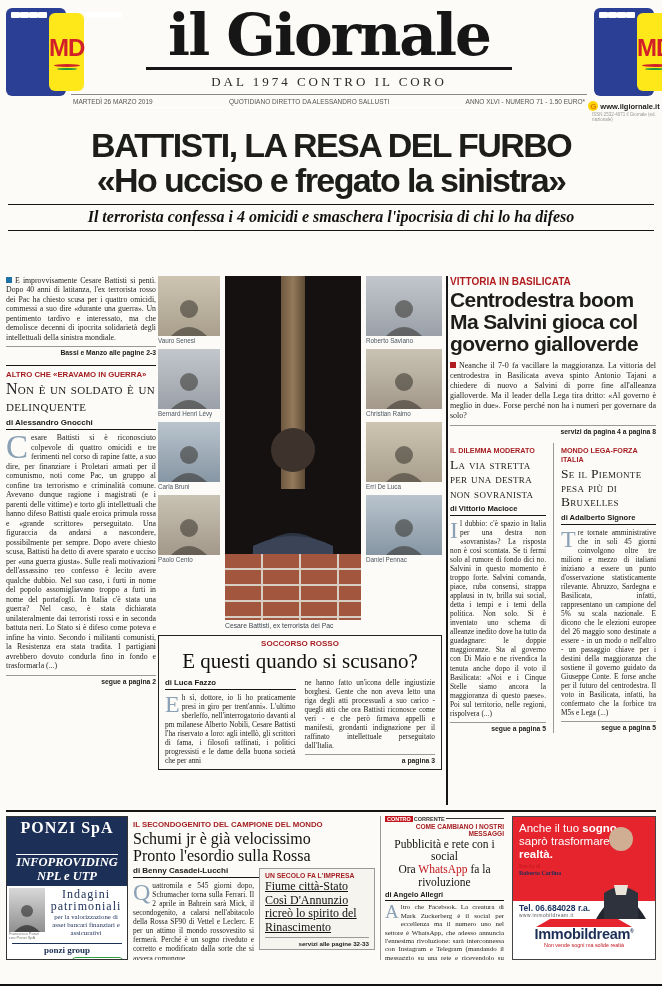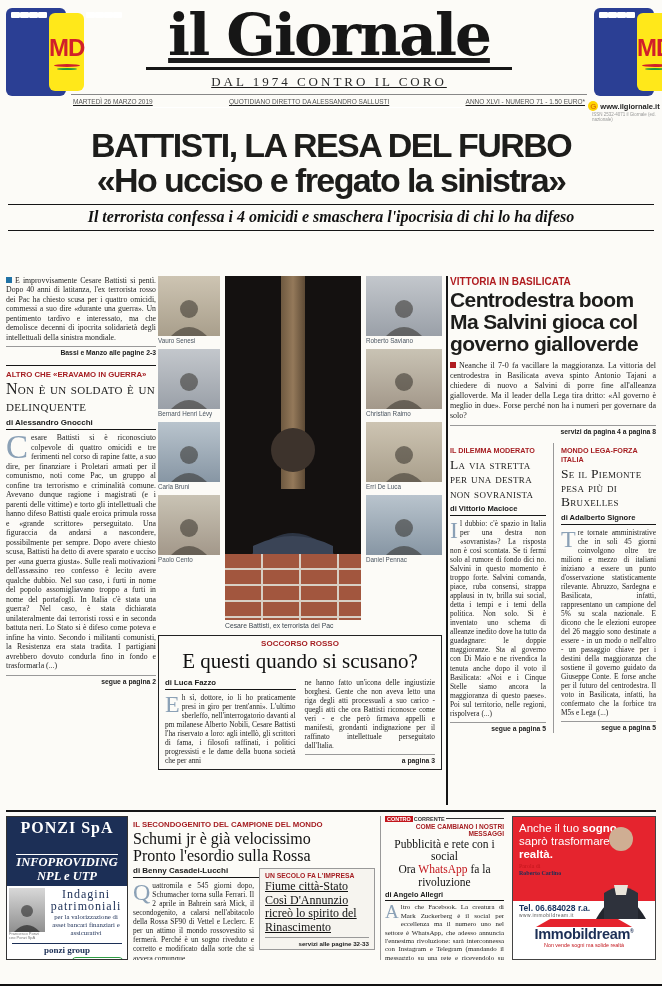--- a/index.html
+++ b/index.html
@@ -14,21 +14,21 @@
   .md-logo { width:60px; height:88px; background:#2b3f94; border-radius:6px;
     padding:3px 3px; display:flex; flex-direction:row; flex:none; }
   .md-holes { display:flex; justify-content:space-between; padding:1px 2px; }
   .md-holes i { width:9px; height:6px; background:#fff; border-radius:1px; }
   .md-core { flex:1; background:#ffe81a; border-radius:6px; margin:2px 0;
     display:flex; flex-direction:column; align-items:center; justify-content:center; }
   .md-text { color:#d1202a; font-weight:bold; font-size:24px;
     font-family:"Liberation Sans", sans-serif; letter-spacing:-1px; }
   .md-arc-r { width:26px; height:3px; border-radius:50%; background:#d1202a; margin-top:2px; }
   .md-arc-g { width:20px; height:2px; border-radius:50%; background:#1f9a3c; margin-top:1px; }
-  .masthead-center { flex:1; display:flex; flex-direction:column; align-items:center; padding:0 5px;text-decoration:underline; }
+  .masthead-center { flex:1; display:flex; flex-direction:column; align-items:center; padding:0 5px; }
   .masthead-title { font-family:"DejaVu Serif", serif; font-weight:bold; font-size:58px;
     line-height:0.95; letter-spacing:-2px; color:#161616;
     border-bottom:3px solid #161616; padding:0 22px 4px; white-space:nowrap; }
   .masthead-tagline { font-size:13px; letter-spacing:3px; margin-top:4px; color:#2a2a2a; }
   .dateline { width:100%; display:flex; justify-content:space-between; align-items:baseline;
     border-top:1px solid #888; border-bottom:1px solid #fff; margin-top:4px; padding:3px 2px 2px;
     font-family:"Liberation Sans", sans-serif; font-size:6.5px; color:#555; text-transform:uppercase; }
   .header-right { width:64px; display:flex; flex-direction:column; align-items:center; flex:none; }
   .site-line { margin-top:5px; font-family:"Liberation Sans", sans-serif;
     font-size:7.5px; font-weight:bold; color:#222; white-space:nowrap; display:flex; align-items:center; gap:2px; }

